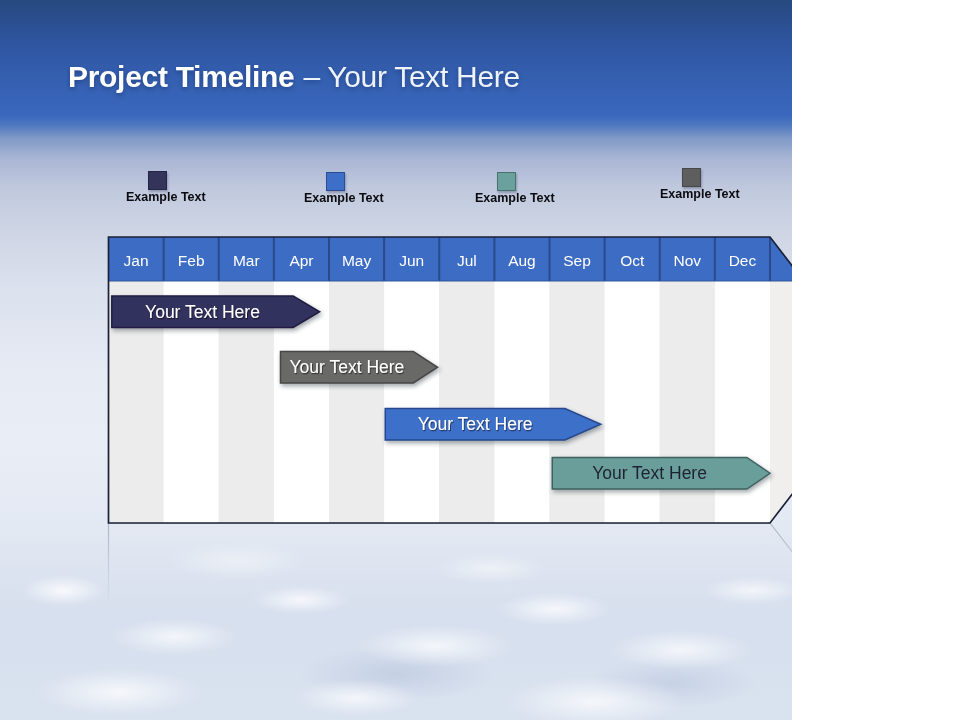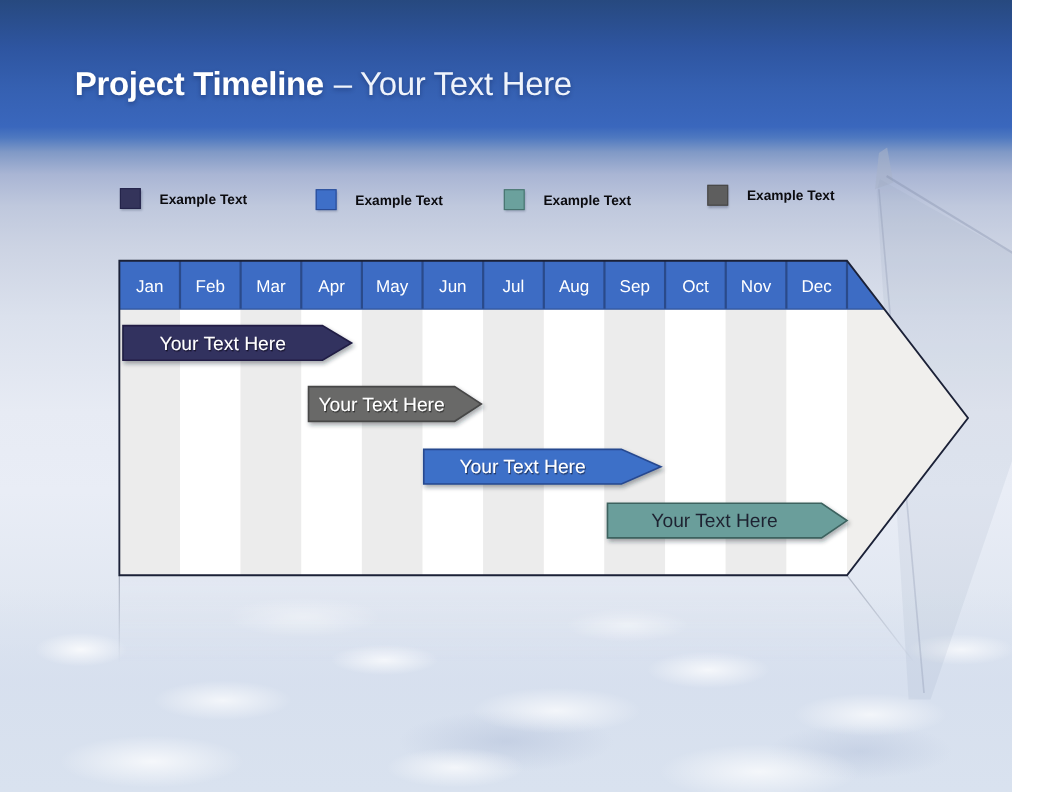--- a/index.html
+++ b/index.html
@@ -1,17 +1,17 @@
 <!DOCTYPE html>
 <html><head>
 <meta charset="utf-8">
 <style>
   html,body{margin:0;padding:0;}
   .slide{
-    position:relative;width:920px;height:720px;overflow:hidden;
+    position:relative;width:792px;height:720px;overflow:hidden;
     font-family:"Liberation Sans",sans-serif;
     background:linear-gradient(180deg,
       #27497f 0%, #2e55a0 6%, #3560b1 11%, #3a67bd 16%,
       #4f79c0 17.4%, #8099c6 19.2%, #a9b5d4 22%, #bfc8dd 26%,
       #ccd3e3 31%, #dbe1ed 40%, #e7ebf4 52%, #e9edf6 62%,
       #e2e8f2 75%, #dbe3ef 88%, #dce3f0 100%);
   }
   .clouds{
     position:absolute;left:0;right:0;top:535px;bottom:0;pointer-events:none;
     background-image:
@@ -31,21 +31,21 @@
       radial-gradient(120px 36px at 85% 80%, rgba(173,187,214,.4), rgba(173,187,214,0) 70%),
       linear-gradient(180deg, rgba(222,229,241,0) 0%, rgba(214,223,238,.85) 45%, #d9e2ef 100%);
   }
   .title{
     position:absolute;left:68px;top:60px;margin:0;
     font-weight:700;font-size:30px;letter-spacing:-0.3px;color:#ffffff;
     text-shadow:0 2px 4px rgba(10,20,60,.35);white-space:nowrap;
   }
   .t-reg{font-weight:400;color:#eef3fb;margin-left:9px;}
   .legend{position:absolute;left:0;top:0;width:960px;height:0;}
-  .legend-item{position:absolute;display:flex;align-items:center;}
+  .legend-item{position:absolute;display:flex;align-items:center;flex-direction:column;}
   .swatch{width:19px;height:19px;border:1px solid #333;box-sizing:border-box;
     box-shadow:1px 2px 2px rgba(30,40,70,.3);}
   .legend-label{margin-left:17px;font-size:12.5px;font-weight:700;color:#0b0b0f;white-space:nowrap;}
   svg{position:absolute;left:0;top:0;}
   .wing-svg{pointer-events:none;}
   text{font-family:"Liberation Sans",sans-serif;}
 </style>
 </head>
 <body>
 

